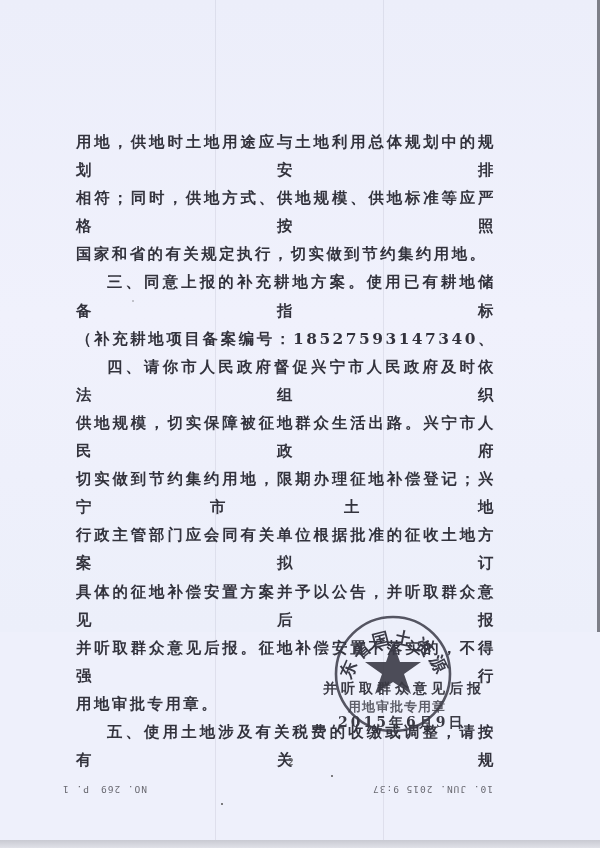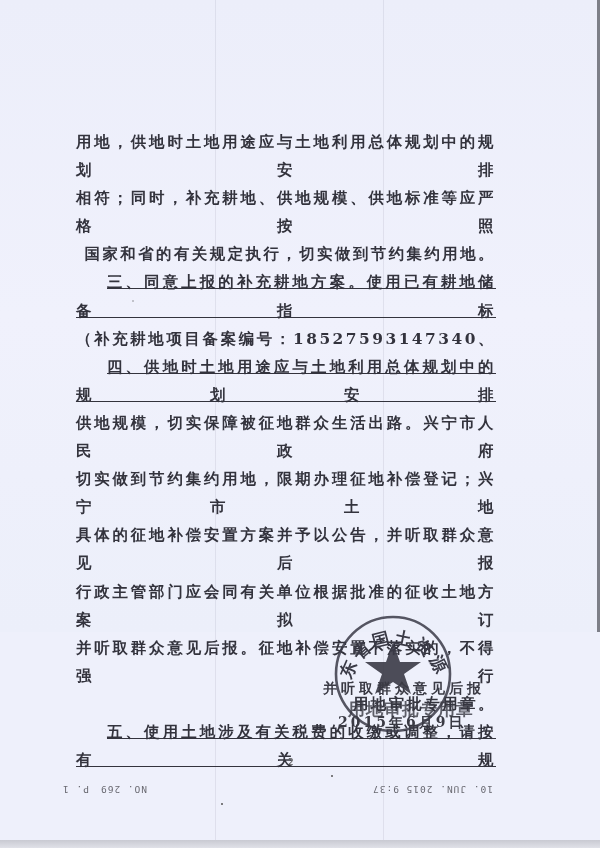--- a/index.html
+++ b/index.html
@@ -17,22 +17,22 @@
   .page-bottom-edge {
     position:absolute; left:0; top:840px; width:600px; height:8px;
     background:linear-gradient(180deg,#c9cad2,#e0e1e8);
   }
   .fold { position:absolute; top:0; width:1px; height:840px; background:rgba(150,150,170,0.18); }
   .body-text {
     position:absolute; left:76px; top:128px; width:420px;
     font-size:15.4px; line-height:28.1px; letter-spacing:2.5px;
     font-weight:bold; color:#33333d;
   }
-  .para { margin:0;text-align:right; }
-  .indent { text-indent:31px;text-decoration:underline; }
+  .para { margin:0; }
+  .indent { text-indent:31px; }
   .just { text-align:justify; text-align-last:justify; }
   .stamp-text-line { position:absolute; font-size:14px; font-weight:bold; color:#3a3a44; letter-spacing:2px; }
   .page-number {
     position:absolute; left:288px; top:757px; font-size:9px; color:#555;
     font-family:"DejaVu Sans", sans-serif;
   }
   .fax-footer {
     position:absolute; top:784px; font-size:9.5px; color:#6a6a72;
     font-family:"DejaVu Sans Mono", monospace;
     transform:rotate(180deg); letter-spacing:1px;
@@ -43,31 +43,31 @@
 </head>
 <body>
 
 <div class="page">
   <div class="fold" style="left:215px"></div>
   <div class="fold" style="left:383px"></div>
 
   <div class="body-text">
 
     <p class="para just">用地，供地时土地用途应与土地利用总体规划中的规划安排</p>
-    <p class="para just">相符；同时，补充耕地、供地规模、供地标准等应严格按照</p>
+    <p class="para just">相符；同时，供地方式、供地规模、供地标准等应严格按照</p>
     <p class="para">国家和省的有关规定执行，切实做到节约集约用地。</p>
 
     <p class="para just indent">三、同意上报的补充耕地方案。使用已有耕地储备指标</p>
     <p class="para just">（补充耕地项目备案编号：18527593147340、</p>
 
-    <p class="para just indent">四、供地时土地用途应与土地利用总体规划中的规划安排</p>
+    <p class="para just indent">四、请你市人民政府督促兴宁市人民政府及时依法组织</p>
     <p class="para just">供地规模，切实保障被征地群众生活出路。兴宁市人民政府</p>
     <p class="para just">切实做到节约集约用地，限期办理征地补偿登记；兴宁市土地</p>
+    <p class="para just">行政主管部门应会同有关单位根据批准的征收土地方案拟订</p>
     <p class="para just">具体的征地补偿安置方案并予以公告，并听取群众意见后报</p>
-    <p class="para just">行政主管部门应会同有关单位根据批准的征收土地方案拟订</p>
     <p class="para just">并听取群众意见后报。征地补偿安置不落实的，不得强行</p>
     <p class="para">用地审批专用章。</p>
 
     <p class="para just indent">五、使用土地涉及有关税费的收缴或调整，请按有关规</p>
 
   </div>
 
   <div class="stamp">
     <svg width="124" height="124" viewBox="0 0 124 124">
       <defs>
@@ -75,21 +75,21 @@
       </defs>
       <circle cx="62" cy="62" r="57" fill="none" stroke="#3a3a46" stroke-width="2.6" opacity="0.85"></circle>
       <text font-size="17" font-weight="bold" fill="#3a3a46" letter-spacing="3" font-family="DejaVu Serif, serif">
         <textPath href="#sealArc" startOffset="2%">东省国土资源厅</textPath>
       </text>
       <polygon points="62,30 69,50 90,50 73,62 80,82 62,70 44,82 51,62 34,50 55,50" fill="#3a3a46" opacity="0.9"></polygon>
     </svg>
   </div>
 
   <div class="stamp-text-line" style="left:323px;top:680px;letter-spacing:4px;">并听取群众意见后报</div>
-  <div class="stamp-text-line" style="left:348px;top:698px;font-size:17px;letter-spacing:1px;opacity:.8">用地审批专用章</div>
+  <div class="stamp-text-line" style="left:348px;top:698px;font-size:13px;letter-spacing:1px;opacity:.8">用地审批专用章</div>
   <div class="stamp-text-line" style="left:338px;top:714px;font-size:14px;letter-spacing:3px;font-weight:bold">2015年6月9日</div>
 
   <div class="page-number">2</div>
 
   <div class="fax-footer" style="left:372px;">10. JUN. 2015  9:37</div>
   <div class="fax-footer" style="left:100px;">NO. 269</div>
   <div class="fax-footer" style="left:62px;">P. 1</div>
 
   <div class="speck" style="left:331px;top:775px"></div>
   <div class="speck" style="left:221px;top:803px"></div>

